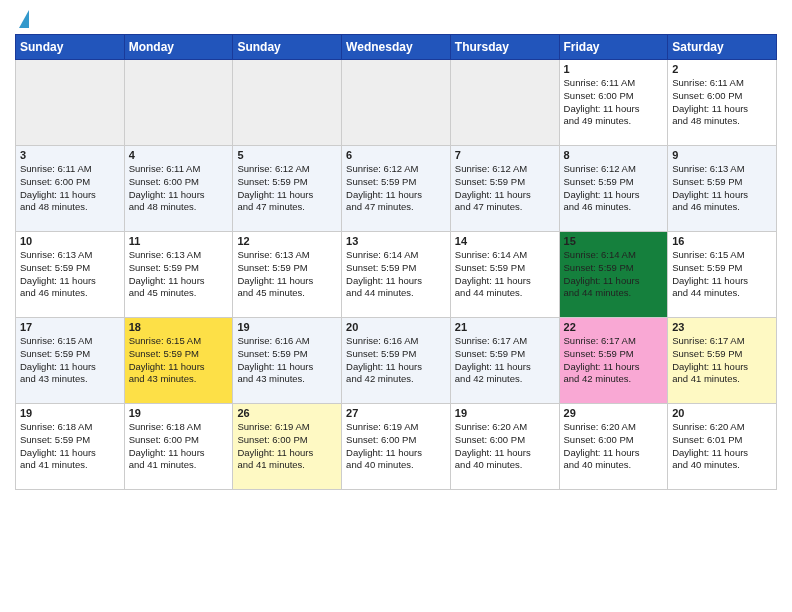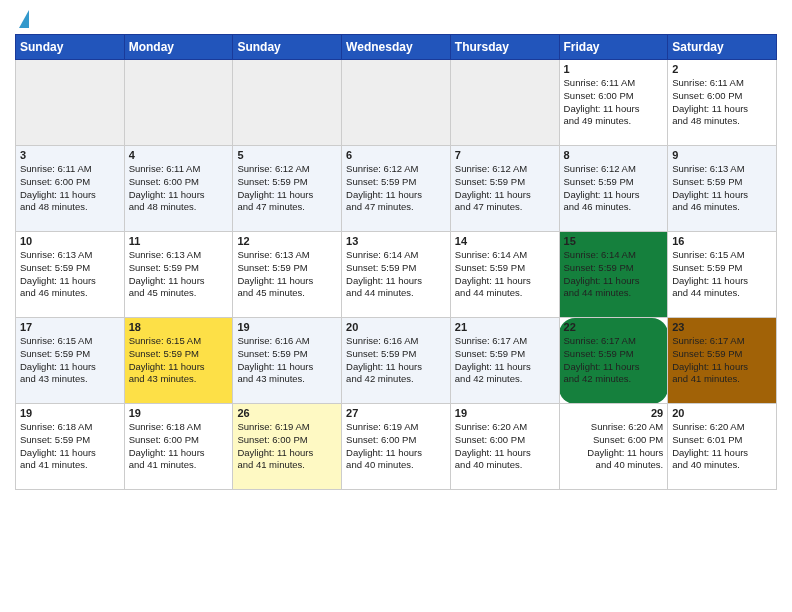--- a/index.html
+++ b/index.html
@@ -288,28 +288,28 @@
 Daylight: 11 hours
 and 42 minutes.</div>
           </td>
           <td style="background: rgb(240, 244, 250);">
             <span class="day-number">21</span>
             <div class="day-info" style="white-space: pre-line;">Sunrise: 6:17 AM
 Sunset: 5:59 PM
 Daylight: 11 hours
 and 42 minutes.</div>
           </td>
-          <td style="background: #15803d; border-radius: 16px;">
+          <td style="background: #f9a8d4;">
             <span class="day-number">22</span>
             <div class="day-info" style="white-space: pre-line;">Sunrise: 6:17 AM
 Sunset: 5:59 PM
 Daylight: 11 hours
 and 42 minutes.</div>
           </td>
-          <td style="background: #a16207;">
+          <td style="background: #fef9c3;">
             <span class="day-number">23</span>
             <div class="day-info" style="white-space: pre-line;">Sunrise: 6:17 AM
 Sunset: 5:59 PM
 Daylight: 11 hours
 and 41 minutes.</div>
           </td>
         </tr>
         <tr>
           <td style="background: rgb(255, 255, 255);">
             <span class="day-number">19</span>
@@ -339,21 +339,21 @@
 Daylight: 11 hours
 and 40 minutes.</div>
           </td>
           <td style="background: rgb(255, 255, 255);">
             <span class="day-number">19</span>
             <div class="day-info" style="white-space: pre-line;">Sunrise: 6:20 AM
 Sunset: 6:00 PM
 Daylight: 11 hours
 and 40 minutes.</div>
           </td>
-          <td style="background: rgb(255, 255, 255); text-align: right;">
+          <td style="background: rgb(255, 255, 255);">
             <span class="day-number">29</span>
             <div class="day-info" style="white-space: pre-line;">Sunrise: 6:20 AM
 Sunset: 6:00 PM
 Daylight: 11 hours
 and 40 minutes.</div>
           </td>
           <td style="background: rgb(255, 255, 255);">
             <span class="day-number">20</span>
             <div class="day-info" style="white-space: pre-line;">Sunrise: 6:20 AM
 Sunset: 6:01 PM

